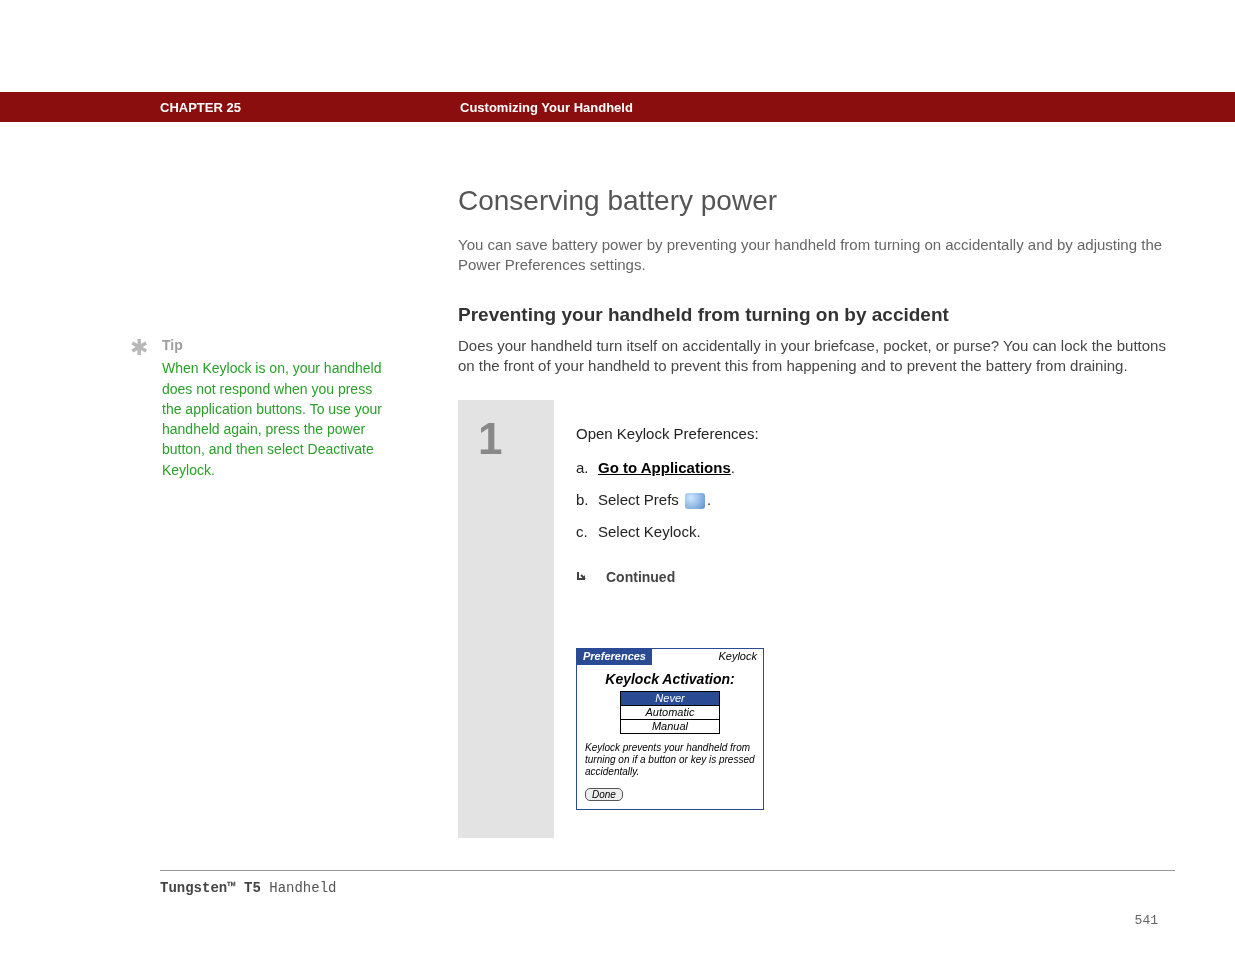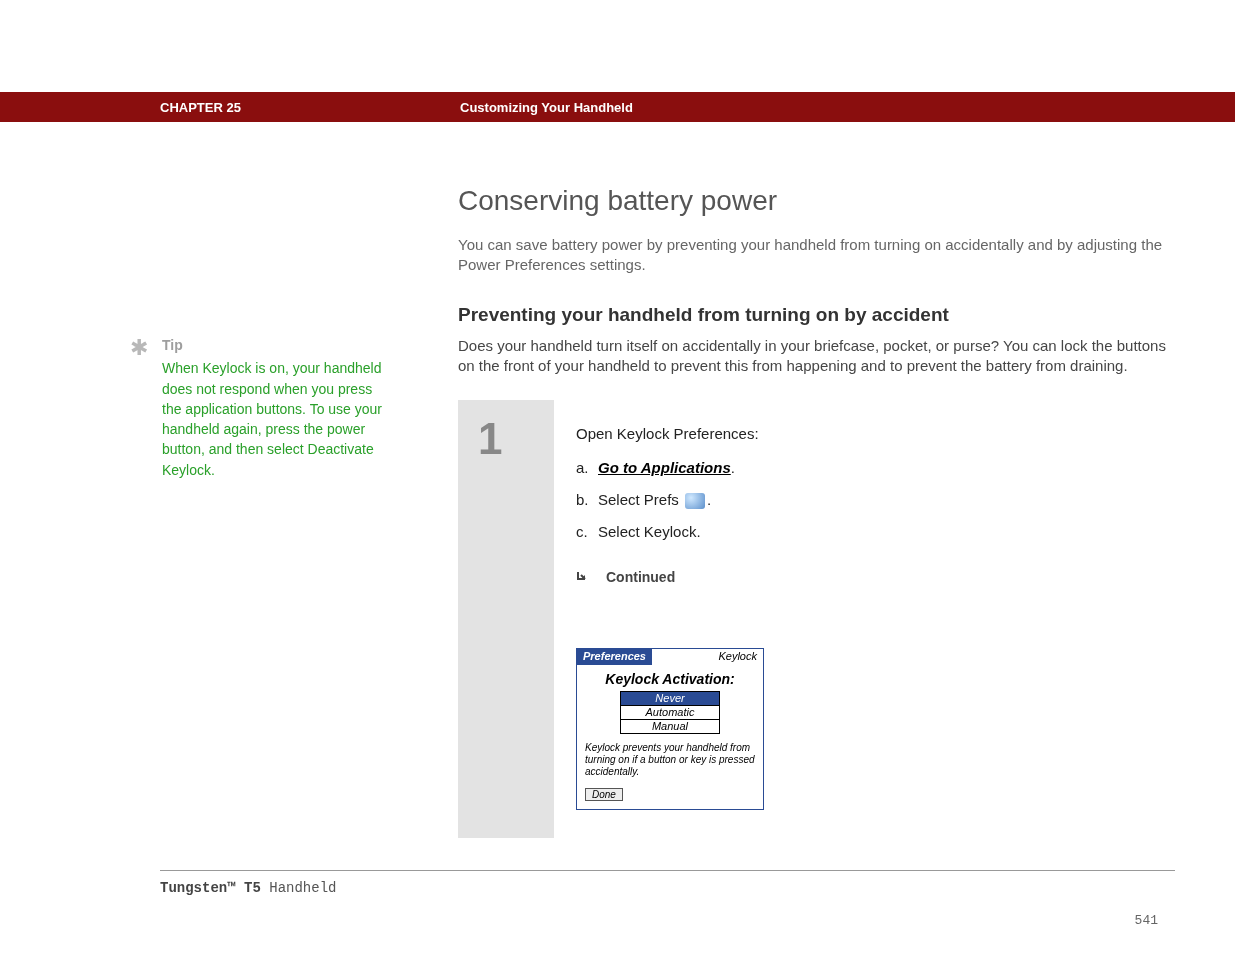--- a/index.html
+++ b/index.html
@@ -90,21 +90,21 @@
   }
   .step-instructions {
     width: 260px;
     font-size: 15px;
     color: #222;
     line-height: 1.6;
   }
   .step-instructions .lead { margin-bottom: 10px; }
   .step-instructions .subitem { margin: 8px 0 8px 0; display: flex; }
   .step-instructions .letter { width: 22px; flex-shrink: 0; }
-  .step-instructions .applink { font-weight: bold; text-decoration: underline; color: #000; font-style: italic; }
+  .step-instructions .applink { font-weight: bold; text-decoration: underline; color: #000; }
   .prefs-icon {
     display: inline-block; width: 20px; height: 16px; vertical-align: middle;
     background: radial-gradient(circle at 30% 30%, #cfe8ff, #5b8fcb);
     border-radius: 3px;
     position: relative;
     margin: 0 2px;
   }
   .continued {
     margin-top: 22px;
     font-weight: bold;
@@ -166,21 +166,21 @@
   .palm-opt:last-child { border-bottom: none; }
   .palm-opt.selected { background: #2a4b94; color: #fff; }
   .palm-desc {
     font-size: 10px;
     line-height: 1.2;
     margin-bottom: 10px;
   }
   .palm-done {
     display: inline-block;
     border: 1px solid #555;
-    border-radius: 0;
+    border-radius: 5px;
     padding: 0 6px;
     font-size: 10px;
     background: #eee;
   }
   .footer-rule {
     position: absolute;
     left: 160px; right: 60px;
     top: 870px;
     border-top: 1px solid #999;
   }

